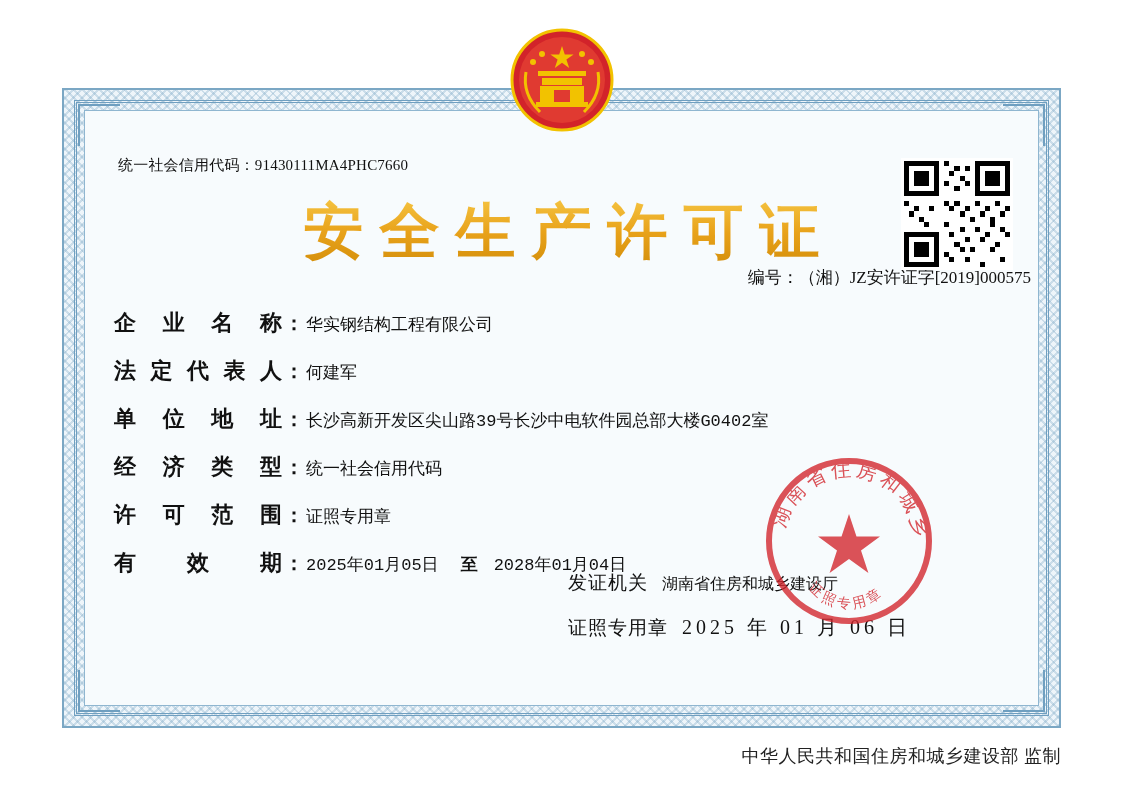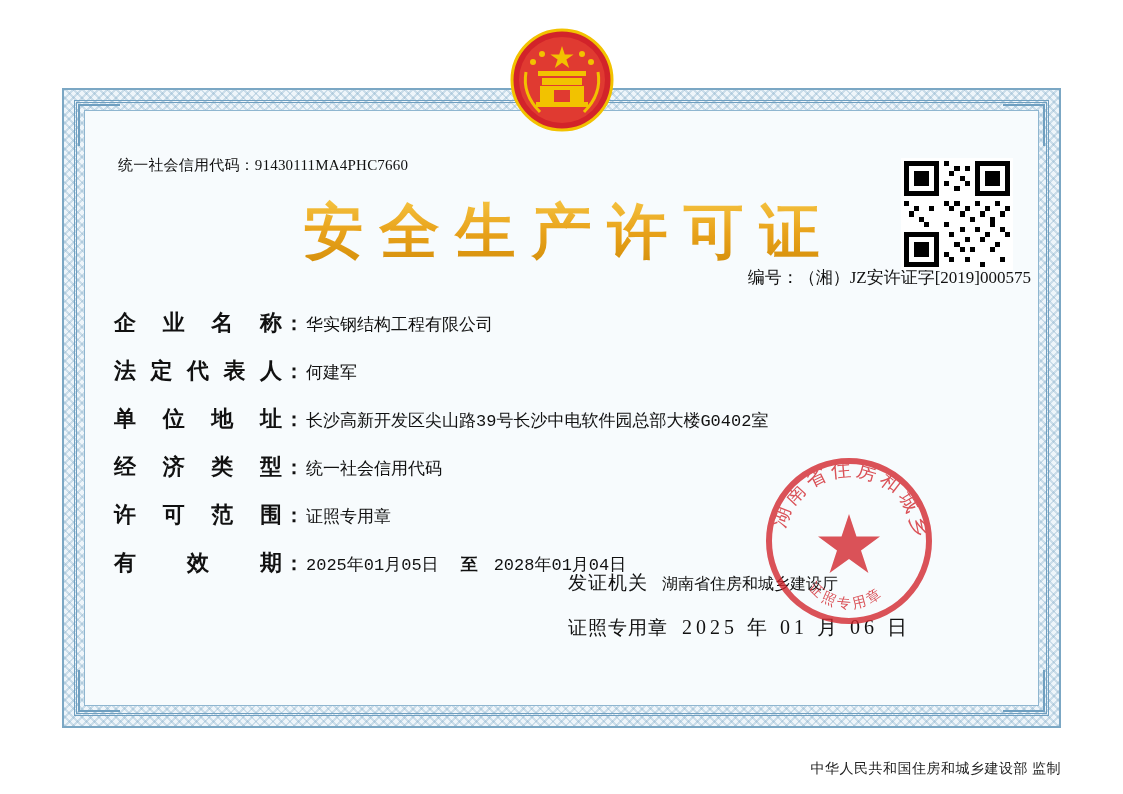--- a/index.html
+++ b/index.html
@@ -208,22 +208,22 @@
     width: 178px;
     height: 178px;
     z-index: 8;
     opacity: 0.78;
     pointer-events: none;
   }
 
   .footer-note {
     position: absolute;
     right: 62px;
-    top: 760px;
-    font-size: 14px;
+    top: 744px;
+    font-size: 18px;
     color: #222;
     letter-spacing: 0.5px;
   }
 </style>
 </head>
 <body>
 
 <div id="certificate">
 
   <div class="border-outer">

